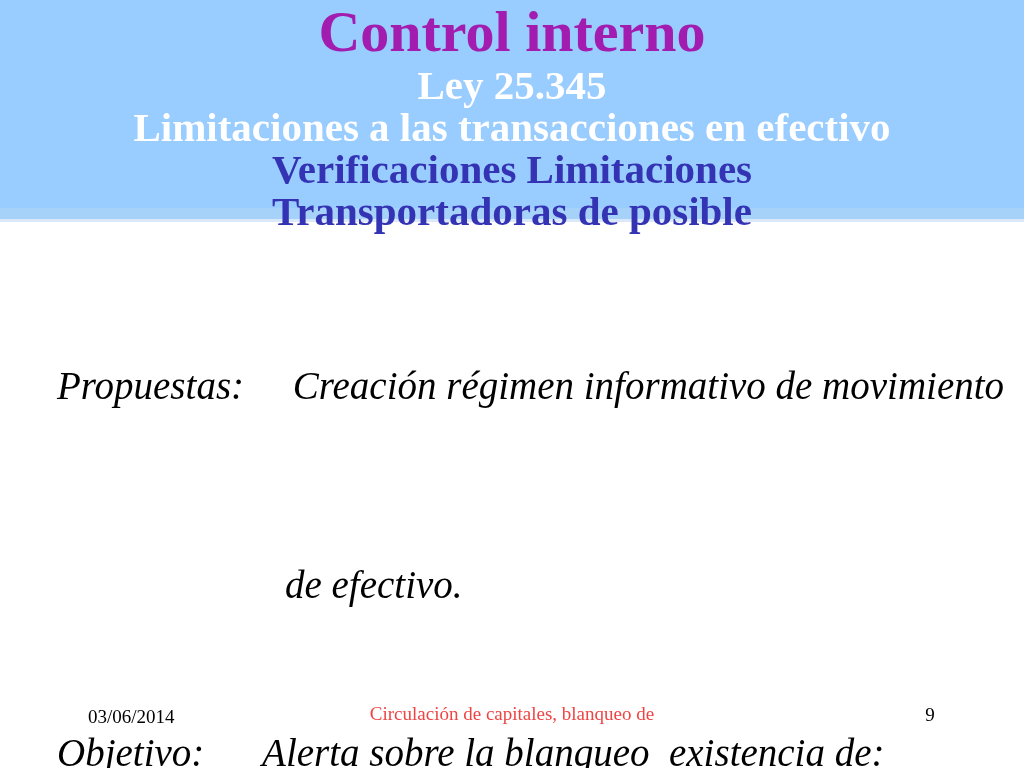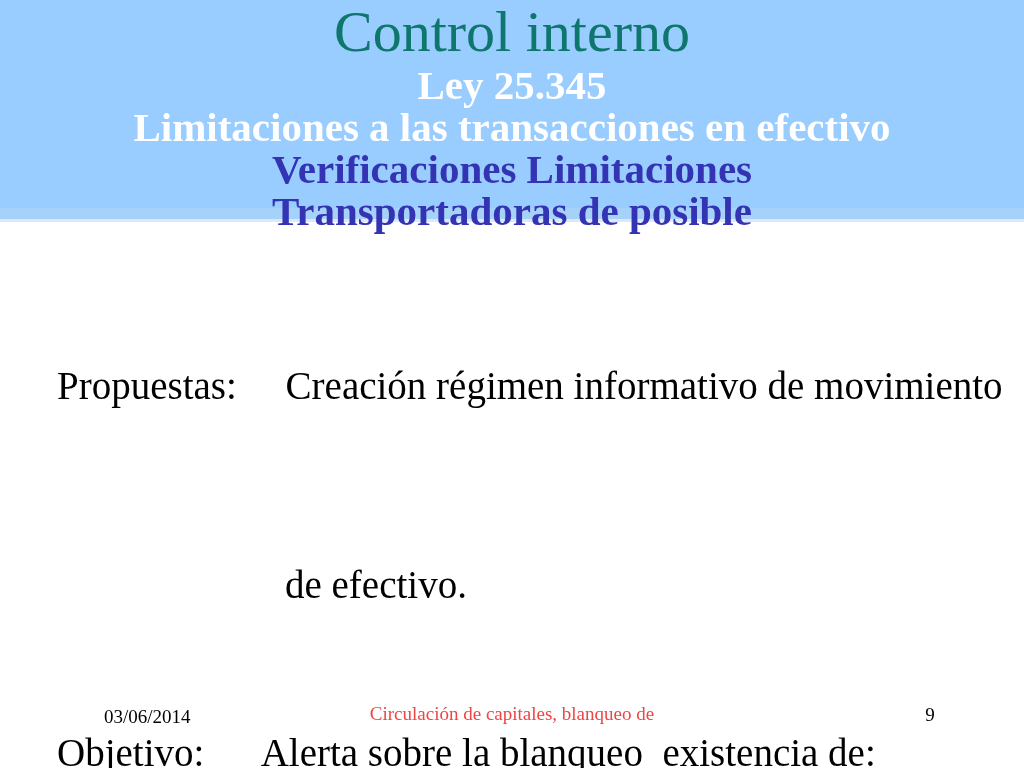--- a/index.html
+++ b/index.html
@@ -26,48 +26,48 @@
       #d9e9fb 219px, #d9e9fb 222px
     );
   }
   .header-text {
     position: absolute; top: 0; left: 0; right: 0;
     text-align: center;
   }
   .slide-title {
     font-size: 58px;
     line-height: 64px;
-    font-weight: normal;
-    color: #0f766e;
+    font-weight: bold;
+    color: #a21caf;
     margin: 0;
   }
   .sub {
     font-weight: bold;
     font-size: 41px;
     line-height: 42px;
   }
   .sub-white { color: #ffffff; }
   .sub-blue  { color: #3333b3; }
 
   
   .body-text {
     position: absolute;
     top: 246px; left: 57px;
     width: 967px;
     font-size: 39px;
     line-height: 56px;
     color: #000000;
     white-space: pre-wrap;
   }
-  .body-line { white-space: pre-wrap; }
+  .body-line { white-space: pre-wrap; font-style: italic; }
   .body-line.indent { padding-left: 228px; margin-top: 31px; }
 
   
   .footer-date {
-    position: absolute; left: 104px; top: 706px;
+    position: absolute; left: 88px; top: 706px;
     font-size: 19px; color: #000000;
   }
   .footer-center {
     position: absolute; left: 312px; top: 701px;
     width: 400px; text-align: center;
     font-size: 19px; line-height: 26px; color: #ef4444;
   }
   .footer-page {
     position: absolute; left: 918px; top: 704px;
     width: 24px; text-align: center;

